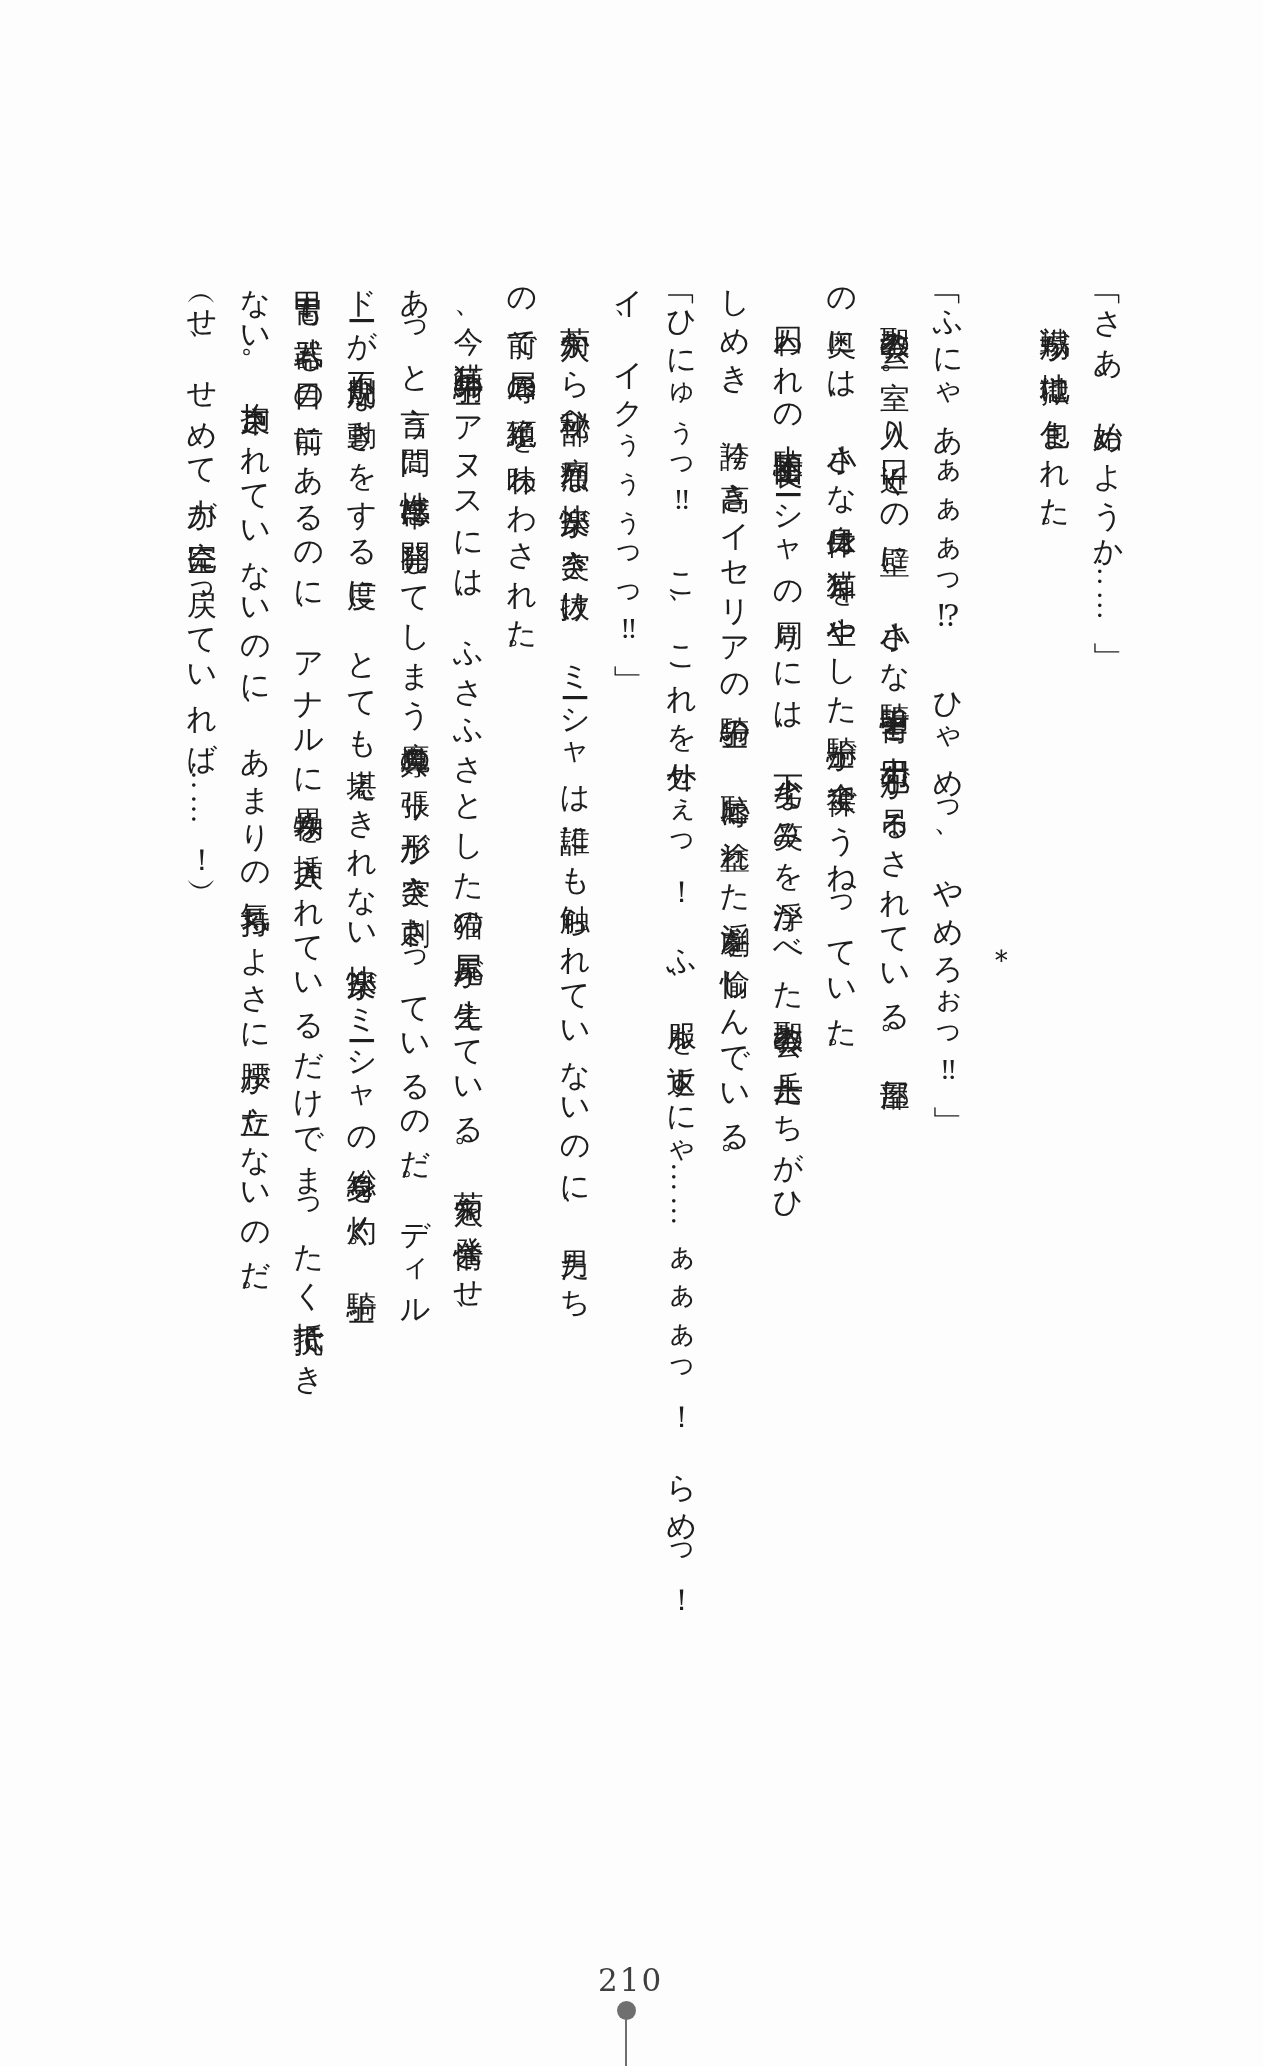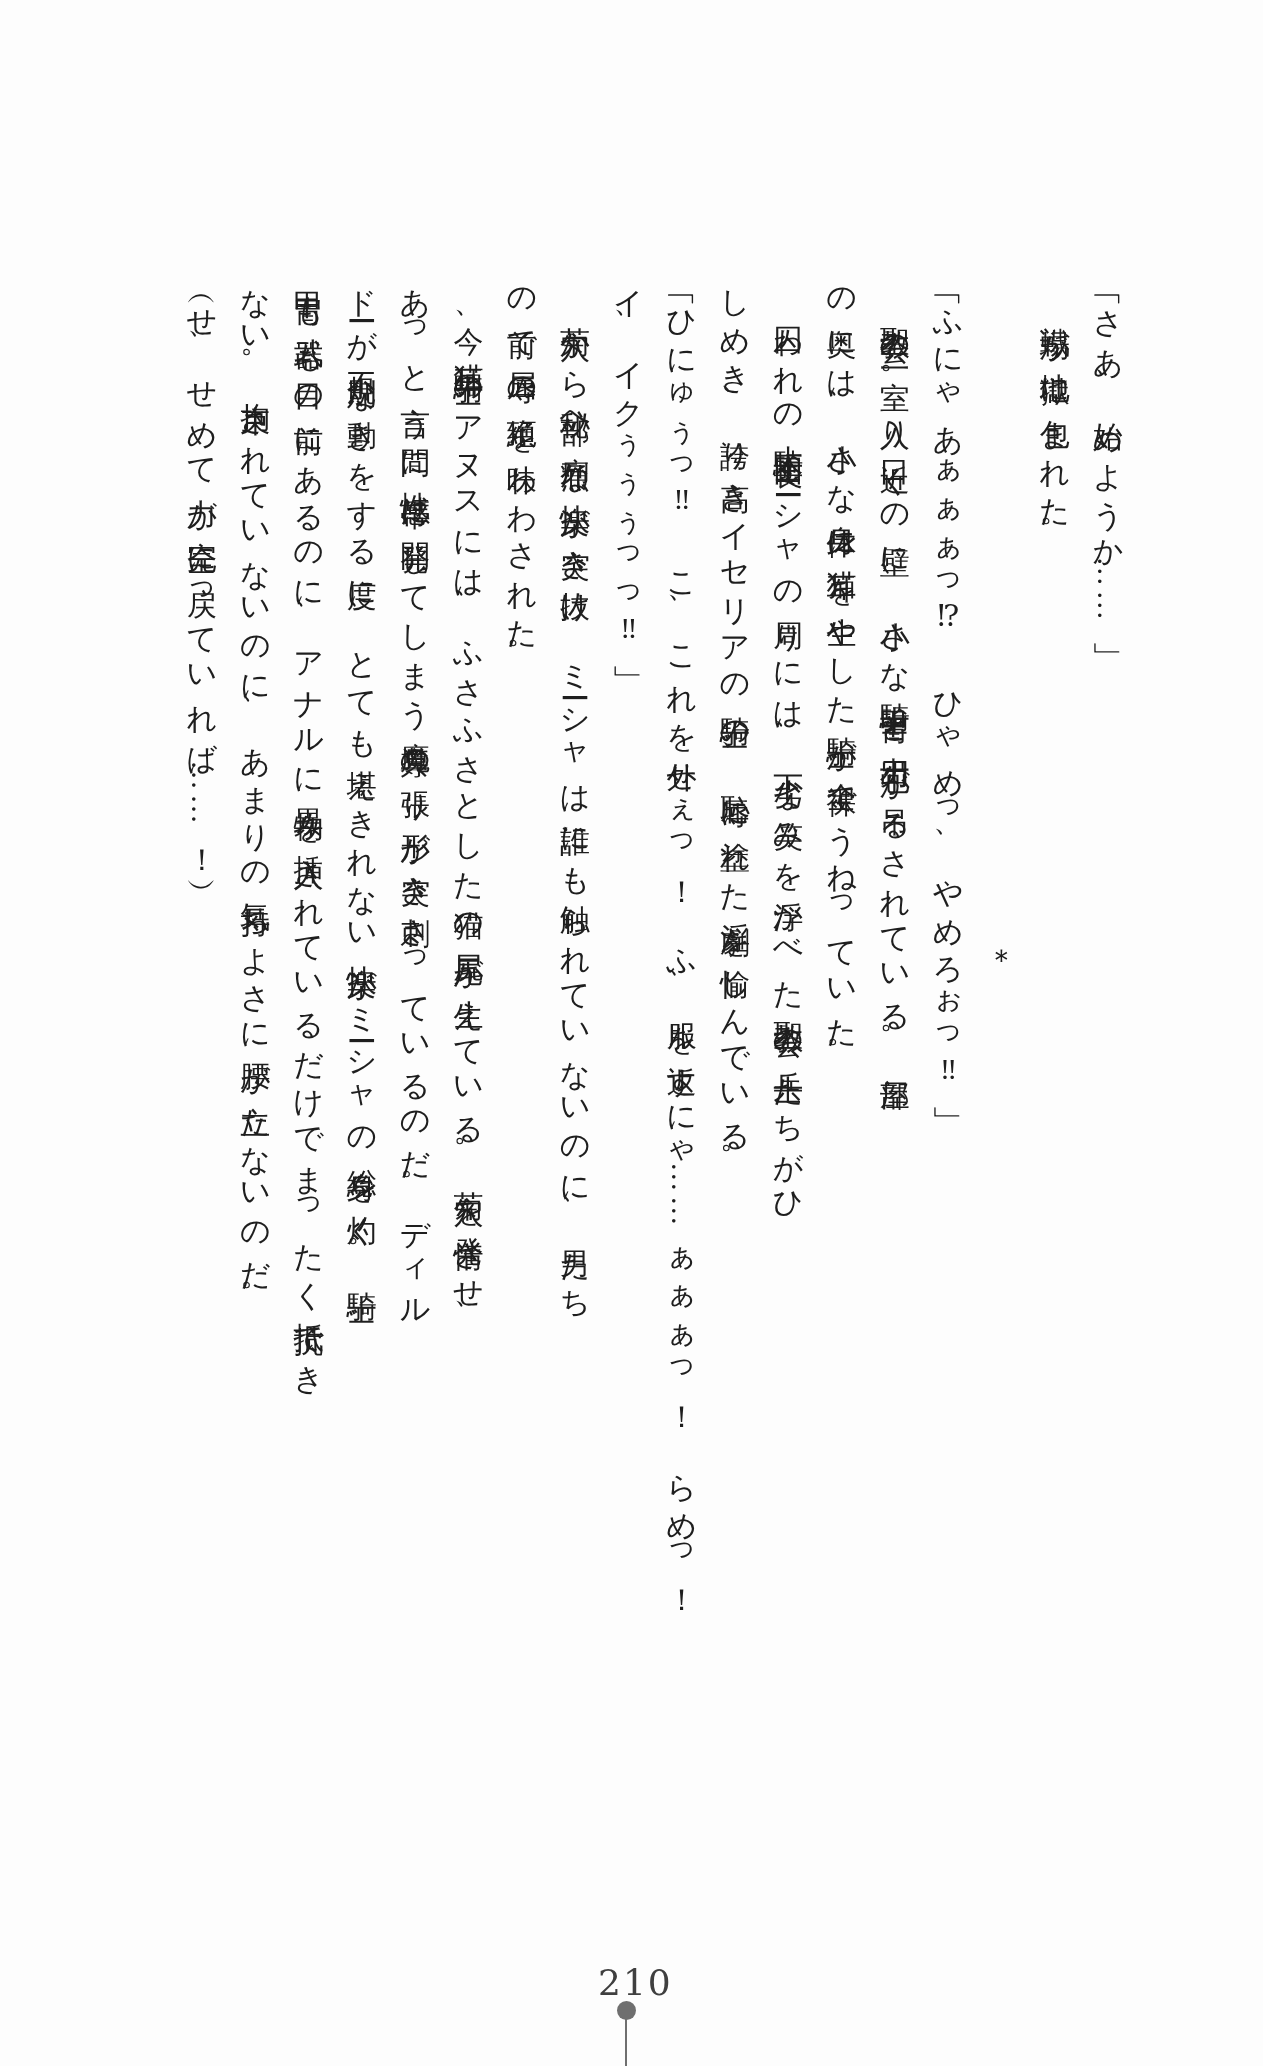--- a/index.html
+++ b/index.html
@@ -41,21 +41,21 @@
   .separator   { text-indent: 660px; }
 
   
   .page-number {
     position: absolute;
     left: 598px;
     top: 1962px;
     width: 60px;
     text-align: left;
     font-family: "DejaVu Serif", "Liberation Serif", serif;
-    font-size: 36px;
+    font-size: 31px;
     font-weight: 400;
     letter-spacing: 2px;
     color: #3f3f3f;
   }
   .marker-dot {
     position: absolute;
     left: 617px;
     top: 2001px;
     width: 19px;
     height: 19px;

